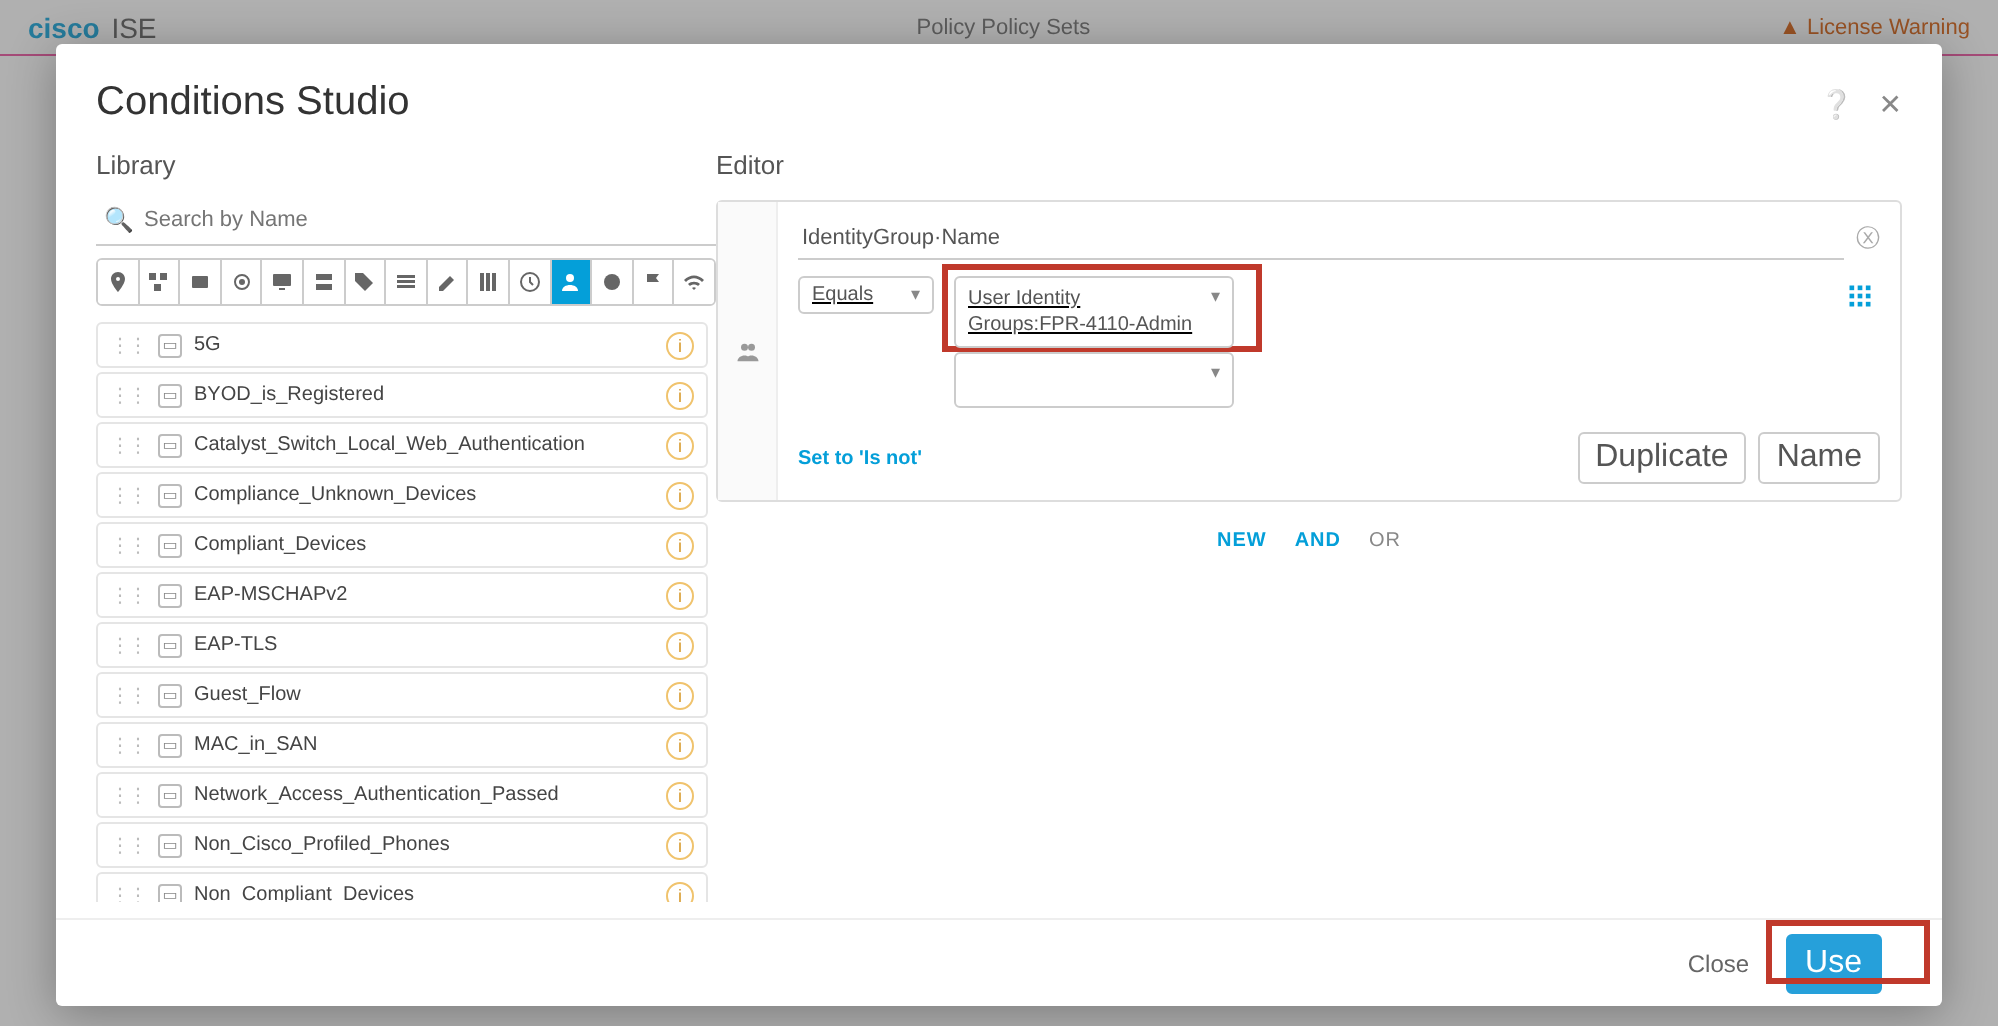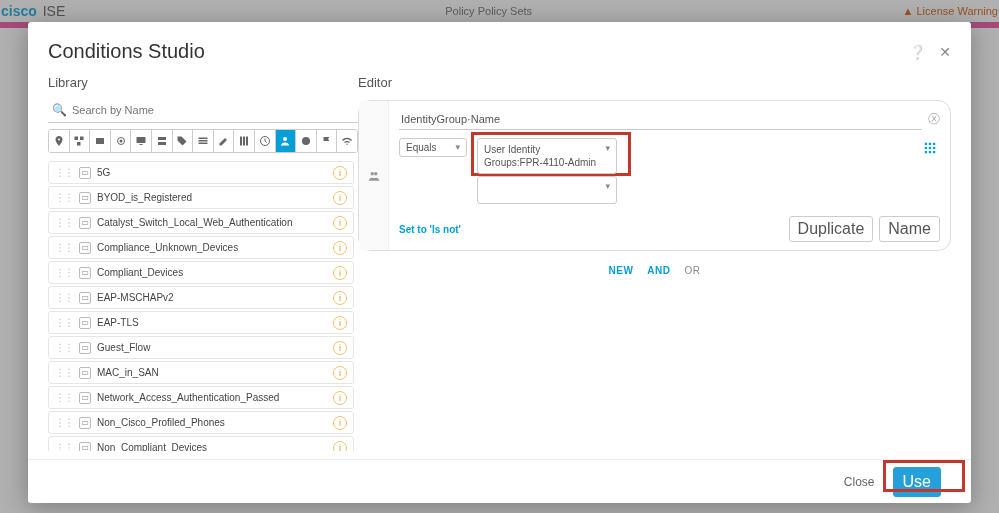--- a/index.html
+++ b/index.html
@@ -1,18 +1,18 @@
 <!DOCTYPE html>
 <html><head>
 <meta charset="utf-8">
 <style>
   * { box-sizing: border-box; margin: 0; padding: 0; }
   html, body { width: 999px; height: 513px; font-family: Arial, Helvetica, sans-serif; font-size: 12px; background: #f5f5f5; overflow: hidden; }
   .bg-app { position: absolute; top:0; left:0; right:0; bottom:0; background:#fff; }
-  .bg-header { height:28px; background:#fff; border-bottom:6px solid #ec4899; display:flex; align-items:center; padding:0 1px;justify-content:center; }
+  .bg-header { height:28px; background:#fff; border-bottom:1px solid #ec4899; display:flex; align-items:center; padding:0 14px;justify-content:center; }
   .bg-brand { font-weight:bold; color:#1ba1e2; font-size:14px; }
   .bg-brand b { color:#049fd9; }
   .bg-ise { color:#555; font-weight:normal; margin-left:2px; }
   .bg-topmenu { margin-left:380px; color:#666; font-size:11px; }
   .bg-right { margin-left:auto; color:#d35400; font-size:11px; }
   .overlay { position:absolute; top:0; left:0; right:0; bottom:0; background:rgba(80,80,80,0.45); }
   .modal { position:absolute; top:22px; left:28px; right:28px; bottom:10px; background:#fff; border-radius:3px; box-shadow:0 4px 24px rgba(0,0,0,0.3); display:flex; flex-direction:column; }
   .modal-head { padding:18px 20px 10px 20px; display:flex; align-items:center; }
   .modal-title { font-size:20px; font-weight:400; color:#333; }
   .modal-head-icons { margin-left:auto; display:flex; gap:12px; }
@@ -27,21 +27,21 @@
   .icon-row { display:flex; margin:6px 0 8px 0; border:1px solid #ccc; border-radius:3px; overflow:hidden; }
   .icon-cell { flex:1; height:22px; display:flex; align-items:center; justify-content:center; border-right:1px solid #ccc; background:#fff; color:#666; font-size:10px; cursor:pointer; }
   .icon-cell:last-child { border-right:none; }
   .icon-cell.active { background:#049fd9; color:#fff; }
   .icon-cell svg { width:12px; height:12px; fill:currentColor; }
   .lib-list { flex:1; overflow-y:auto; padding-right:4px; }
   .lib-item { display:flex; align-items:center; height:23px; background:#fff; border:1px solid #e5e5e5; border-radius:3px; margin-bottom:2px; padding:0 6px; font-size:10px; color:#444; }
   .lib-drag { color:#bbb; font-size:10px; margin-right:6px; cursor:grab; letter-spacing:-1px; }
   .lib-icon { width:12px; height:12px; border:1px solid #bbb; border-radius:2px; margin-right:6px; display:flex; align-items:center; justify-content:center; color:#888; font-size:8px; }
   .lib-info { margin-left:auto; width:14px; height:14px; border:1px solid #f0c36d; border-radius:50%; color:#d89a2b; font-size:9px; display:flex; align-items:center; justify-content:center; cursor:pointer; }
-  .editor-box { border:1px solid #ddd; border-radius:13px; margin-top:2px; display:flex; min-height:90px; }
+  .editor-box { border:1px solid #ddd; border-radius:3px; margin-top:2px; display:flex; min-height:90px; }
   .editor-handle { width:30px; background:#fafafa; border-right:1px solid #eee; display:flex; align-items:center; justify-content:center; }
   .editor-handle svg { width:14px; height:14px; fill:#999; }
   .editor-content { flex:1; padding:8px 10px; display:flex; flex-direction:column; gap:8px; }
   .name-row { display:flex; align-items:center; }
   .name-input { flex:1; border:none; border-bottom:1px solid #ccc; padding:4px 2px; font-size:11px; color:#555; outline:none; }
   .name-clear { color:#aaa; font-size:12px; margin-left:6px; cursor:pointer; }
   .cond-row { display:flex; align-items:flex-start; gap:10px; }
   .op-select { width:68px; border:1px solid #ccc; border-radius:3px; padding:3px 18px 3px 6px; font-size:10px; color:#555; position:relative; background:#fff; }
   .op-select::after { content:"▾"; position:absolute; right:6px; top:3px; color:#888; font-size:9px; }
   .val-wrap { width:140px; display:flex; flex-direction:column; gap:2px; }
@@ -267,21 +267,21 @@
               <circle cx="9" cy="8" r="3"></circle>
               <circle cx="15" cy="8" r="3"></circle>
               <path d="M3 20c0-3 3-5 6-5s6 2 6 5zM9 20c0-3 3-5 6-5s6 2 6 5z"></path>
             </svg>
         </div>
         <div class="editor-content">
           <div class="name-row">
             <input class="name-input" value="IdentityGroup·Name" style="">
             <span class="name-clear">ⓧ</span>
           </div>
-          <div class="cond-row" style="position:relative;">
+          <div class="cond-row" style="position:relative;text-decoration:underline;">
             <div class="op-select"><span>Equals</span></div>
             <div style="position:relative;">
               <div class="hl-red" style="top:-6px; left:-6px; width:160px; height:44px;"></div>
               <div class="val-wrap">
                 <div class="val-select">
                   <span>User Identity Groups:FPR-4110-Admin</span>
                   <span class="caret">▾</span>
                 </div>
                 <div class="val-select val-second">
                   <span class="caret">▾</span>

